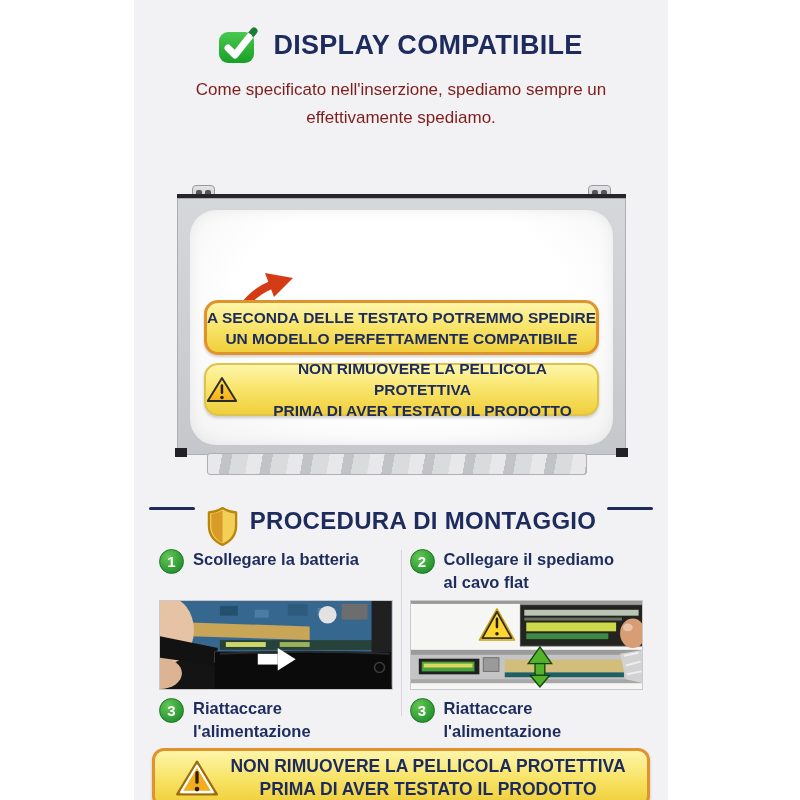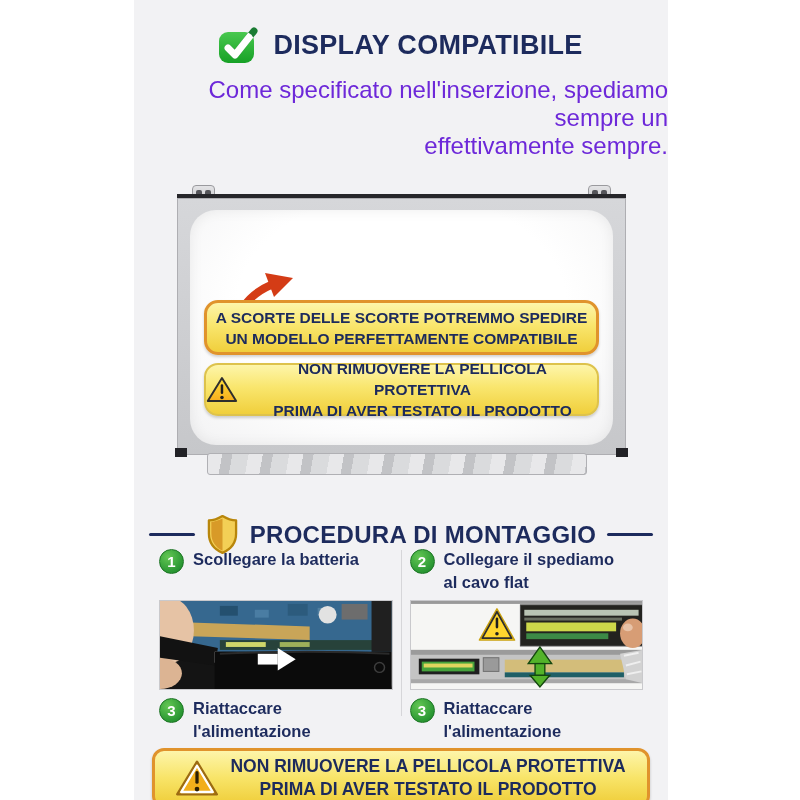--- a/index.html
+++ b/index.html
@@ -6,22 +6,22 @@
   html,body { width:800px; height:800px; background:#ffffff; }
   .page { position:relative; width:800px; height:800px; background:#ffffff; overflow:hidden;
           font-family:"Liberation Sans", sans-serif; }
   .column { position:absolute; left:134px; top:0; width:534px; height:800px; background:#f2f2f4; }
 
   
   .header { position:absolute; top:27px; left:0; width:100%; display:flex; justify-content:center; align-items:center; gap:13px; }
   .title { font-size:27px; font-weight:bold; color:#1d2b5d; letter-spacing:0.3px; }
 
   
-  .intro { position:absolute; top:76px; left:0; width:100%; text-align:right;
-           font-size:24px; line-height:28px; color:#6d28d9; }
+  .intro { position:absolute; top:76px; left:0; width:100%; text-align:center;
+           font-size:17px; line-height:28px; color:#7f1d1d; }
 
   
   .panel-fig { position:absolute; left:43px; top:185px; width:449px; height:290px; }
   .bracket { position:absolute; top:0; width:23px; height:18px; background:linear-gradient(#e4e4e6,#c7c7ca);
              border:1px solid #9a9a9e; border-radius:4px 4px 2px 2px; }
   .bracket.l { left:15px; } .bracket.r { right:15px; }
   .bracket span { position:absolute; top:4px; width:6px; height:6px; background:#55555a; border-radius:2px; }
   .bracket span:first-child { left:3px; } .bracket span:last-child { right:3px; }
   .strip { position:absolute; left:0; top:9px; width:100%; height:8px; background:#26262a; }
   .panel-body { position:absolute; left:0; top:13px; width:100%; height:257px;
@@ -37,21 +37,21 @@
   .curved-arrow { position:absolute; left:48px; top:86px; width:74px; height:58px; }
 
   .warn-banner { position:absolute; left:27px; width:395px; border-radius:14px; text-align:center;
                  display:flex; align-items:center; justify-content:center; gap:10px;
                  background:linear-gradient(#fdf5aa 0%,#f9e66e 45%,#f0cf3c 100%);
                  color:#1c2a5c; font-weight:bold; box-shadow:0 2px 3px rgba(0,0,0,0.18); }
   .banner1 { top:115px; height:55px; border:3px solid #e0932c; font-size:15.5px; line-height:21px; }
   .banner2 { top:178px; height:53px; border:2px solid #ddc24c; font-size:15.5px; line-height:21px; }
 
   
-  .proc-head { position:absolute; top:507px; left:0; width:100%; display:flex; align-items:center; justify-content:center; gap:11px;margin-top:8px; }
+  .proc-head { position:absolute; top:507px; left:0; width:100%; display:flex; align-items:flex-start; justify-content:center; gap:11px; }
   .rule { width:46px; height:3px; background:#1d2b5d; border-radius:2px; }
   .proc-title { font-size:24px; font-weight:bold; color:#1d2b5d; letter-spacing:0.3px; }
 
   
   .steps { position:absolute; top:548px; left:25px; width:484px; display:grid;
            grid-template-columns:1fr 1fr; column-gap:17px; }
   .steps::before { content:""; position:absolute; left:50%; top:2px; bottom:50px; width:1px; background:#d6d6d9; }
   .step-label { display:flex; align-items:flex-start; gap:9px; min-height:52px;
                 font-size:16.5px; line-height:23px; font-weight:bold; color:#1d2b5d; }
   .badge { flex:0 0 auto; width:25px; height:25px; border-radius:50%; margin-top:1px;
@@ -88,21 +88,21 @@
         </defs>
         <rect x="0" y="5" width="35" height="31" rx="9" fill="url(#gcheck)"></rect>
         <path d="M9 21 L16 28 L35 4" fill="none" stroke="#1b7c33" stroke-width="7" stroke-linecap="round" stroke-linejoin="round"></path>
         <path d="M9 21 L16 28 L35 4" fill="none" stroke="#ffffff" stroke-width="7" stroke-linecap="round" stroke-linejoin="round" clip-path="url(#ccheck)"></path>
       </svg>
       <div class="title">DISPLAY COMPATIBILE</div>
     </div>
 
     <div class="intro">
       <div>Come specificato nell'inserzione, spediamo sempre un</div>
-      <div>effettivamente sempre.</div>
+      <div>effettivamente spediamo.</div>
     </div>
 
     <div class="panel-fig">
       <div class="bracket l">
           <span></span>
           <span></span>
         </div>
       <div class="bracket r">
           <span></span>
           <span></span>
@@ -115,21 +115,21 @@
       <div class="cap r"></div>
       <div class="foil"></div>
 
       <svg class="curved-arrow" viewBox="0 0 74 58">
         <path d="M10 55 C15 36 27 22 46 14" fill="none" stroke="#d43c16" stroke-width="8" stroke-linecap="round"></path>
         <polygon points="40,2 68,7 49,26" fill="#d43c16"></polygon>
       </svg>
 
       <div class="warn-banner banner1">
         <div>
-          <div>A SCORTE DELLE SCORTE POTREMMO SPEDIRE</div>
+          <div>A SECONDA DELLE TESTATO POTREMMO SPEDIRE</div>
           <div>UN MODELLO PERFETTAMENTE COMPATIBILE</div>
         </div>
       </div>
 
       <div class="warn-banner banner2">
         <svg width="32" height="29" viewBox="0 0 36 32">
           <defs>
               <linearGradient id="gtri1" x1="0" y1="0" x2="0" y2="1">
             <stop offset="0" stop-color="#ffdf3a"></stop>
                 <stop offset="1" stop-color="#f6ad1d"></stop>

